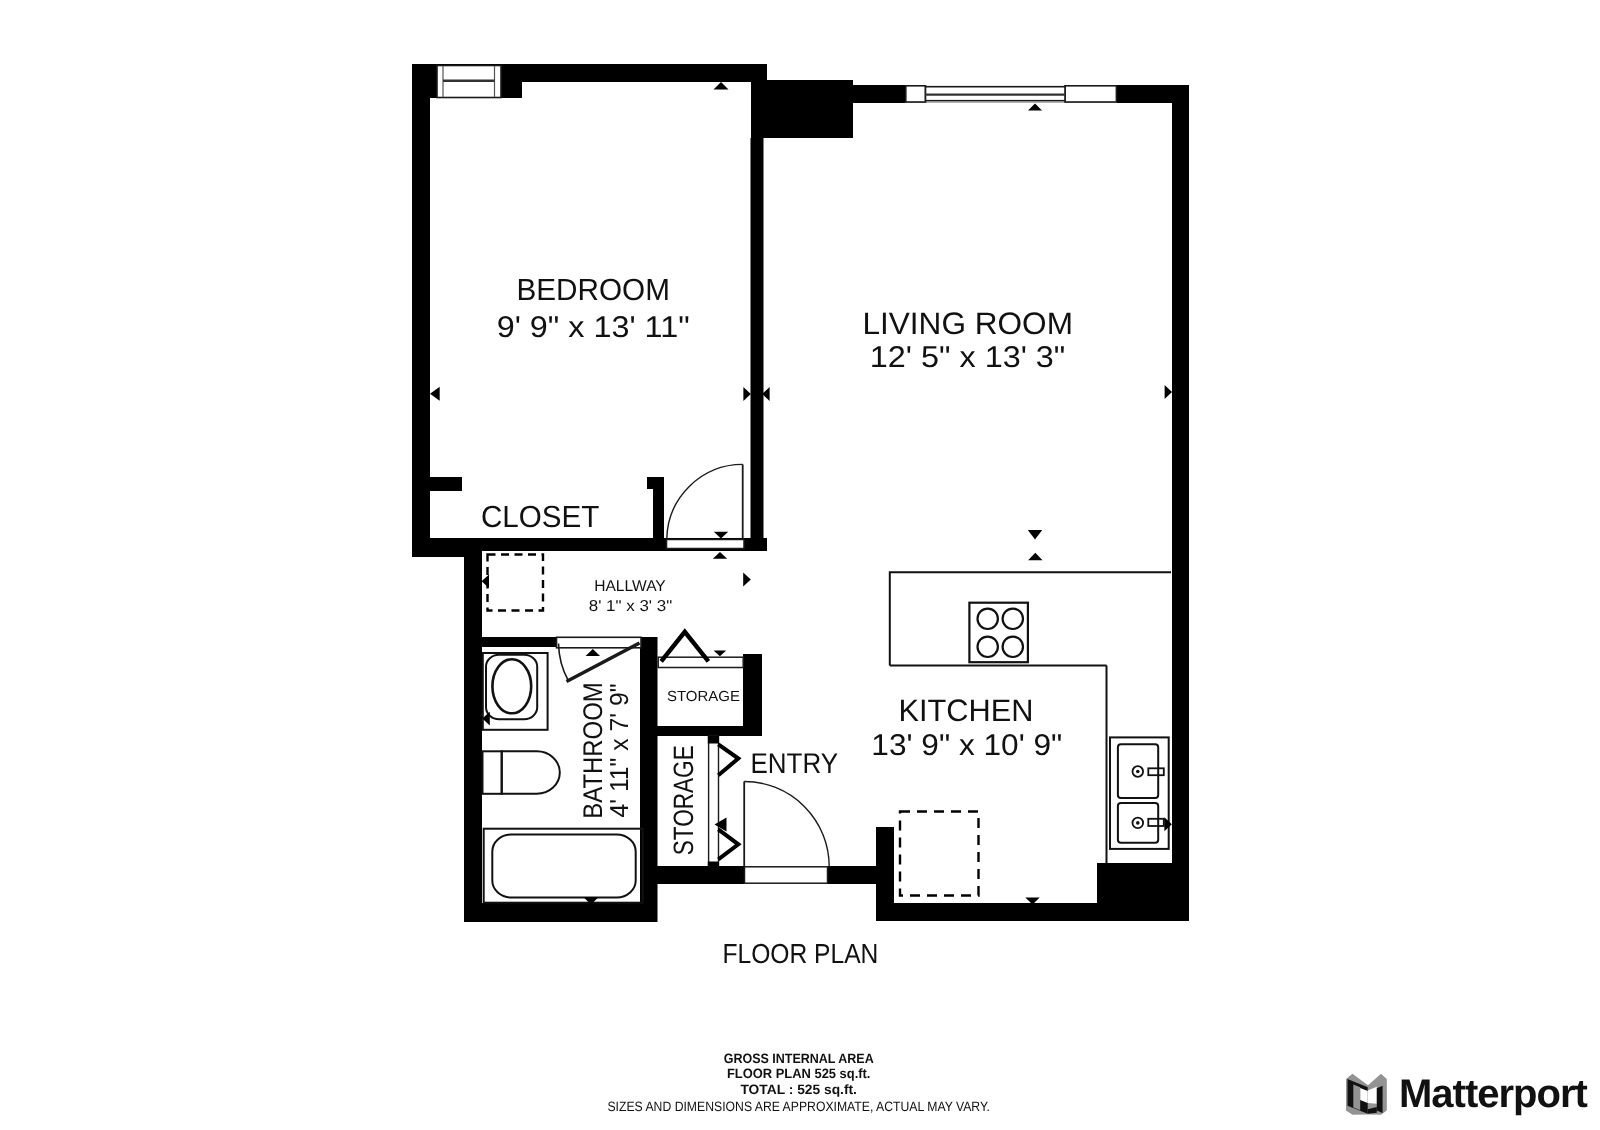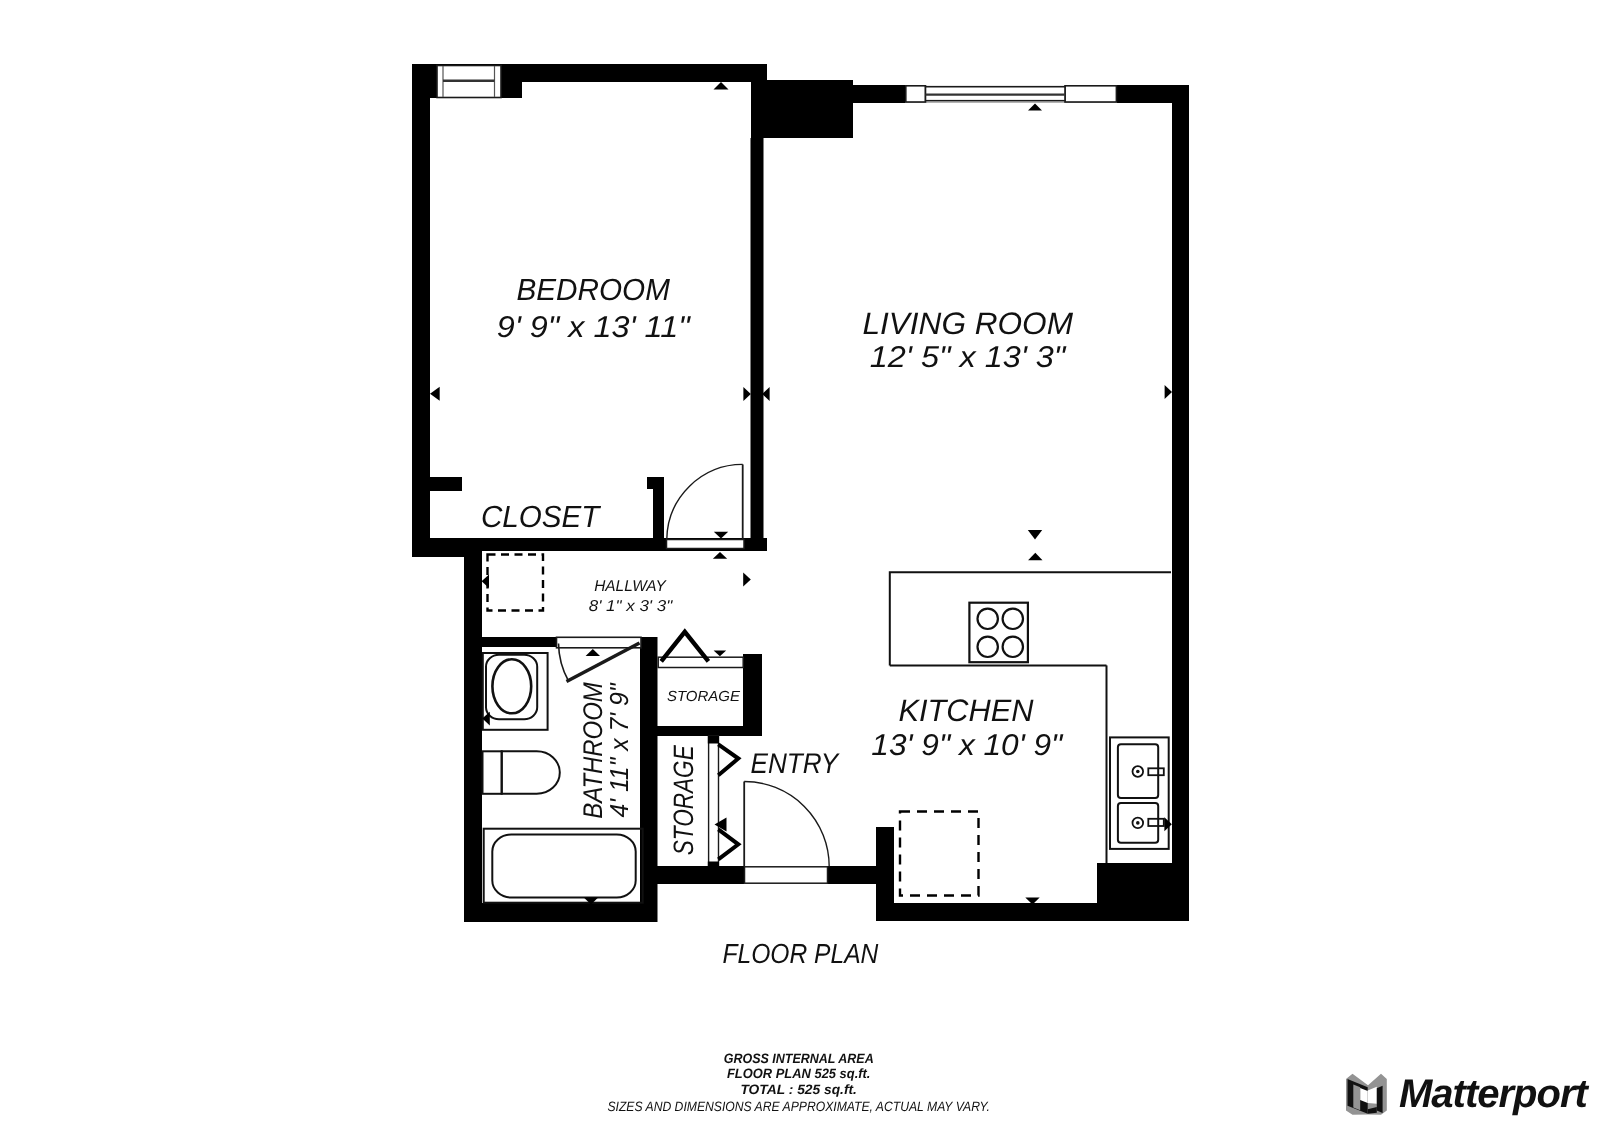--- a/index.html
+++ b/index.html
@@ -1,16 +1,16 @@
 <!DOCTYPE html>
 <html><head>
 <meta charset="utf-8">
 <style>
   html,body{margin:0;padding:0;background:#ffffff;}
-  .page{position:relative;width:1600px;height:1130px;background:#ffffff;overflow:hidden;font-style:italic;}
+  .page{position:relative;width:1600px;height:1130px;background:#ffffff;overflow:hidden;}
   svg{display:block;}
   text{font-family:"Liberation Sans", sans-serif;fill:#111111;-webkit-font-smoothing:antialiased;text-rendering:geometricPrecision;}
 </style>
 </head>
 <body>
 <div class="page">
 <svg width="1600" height="1130" viewBox="0 0 1600 1130" xmlns="http://www.w3.org/2000/svg">
 
 <g id="walls" fill="#000000">
 

